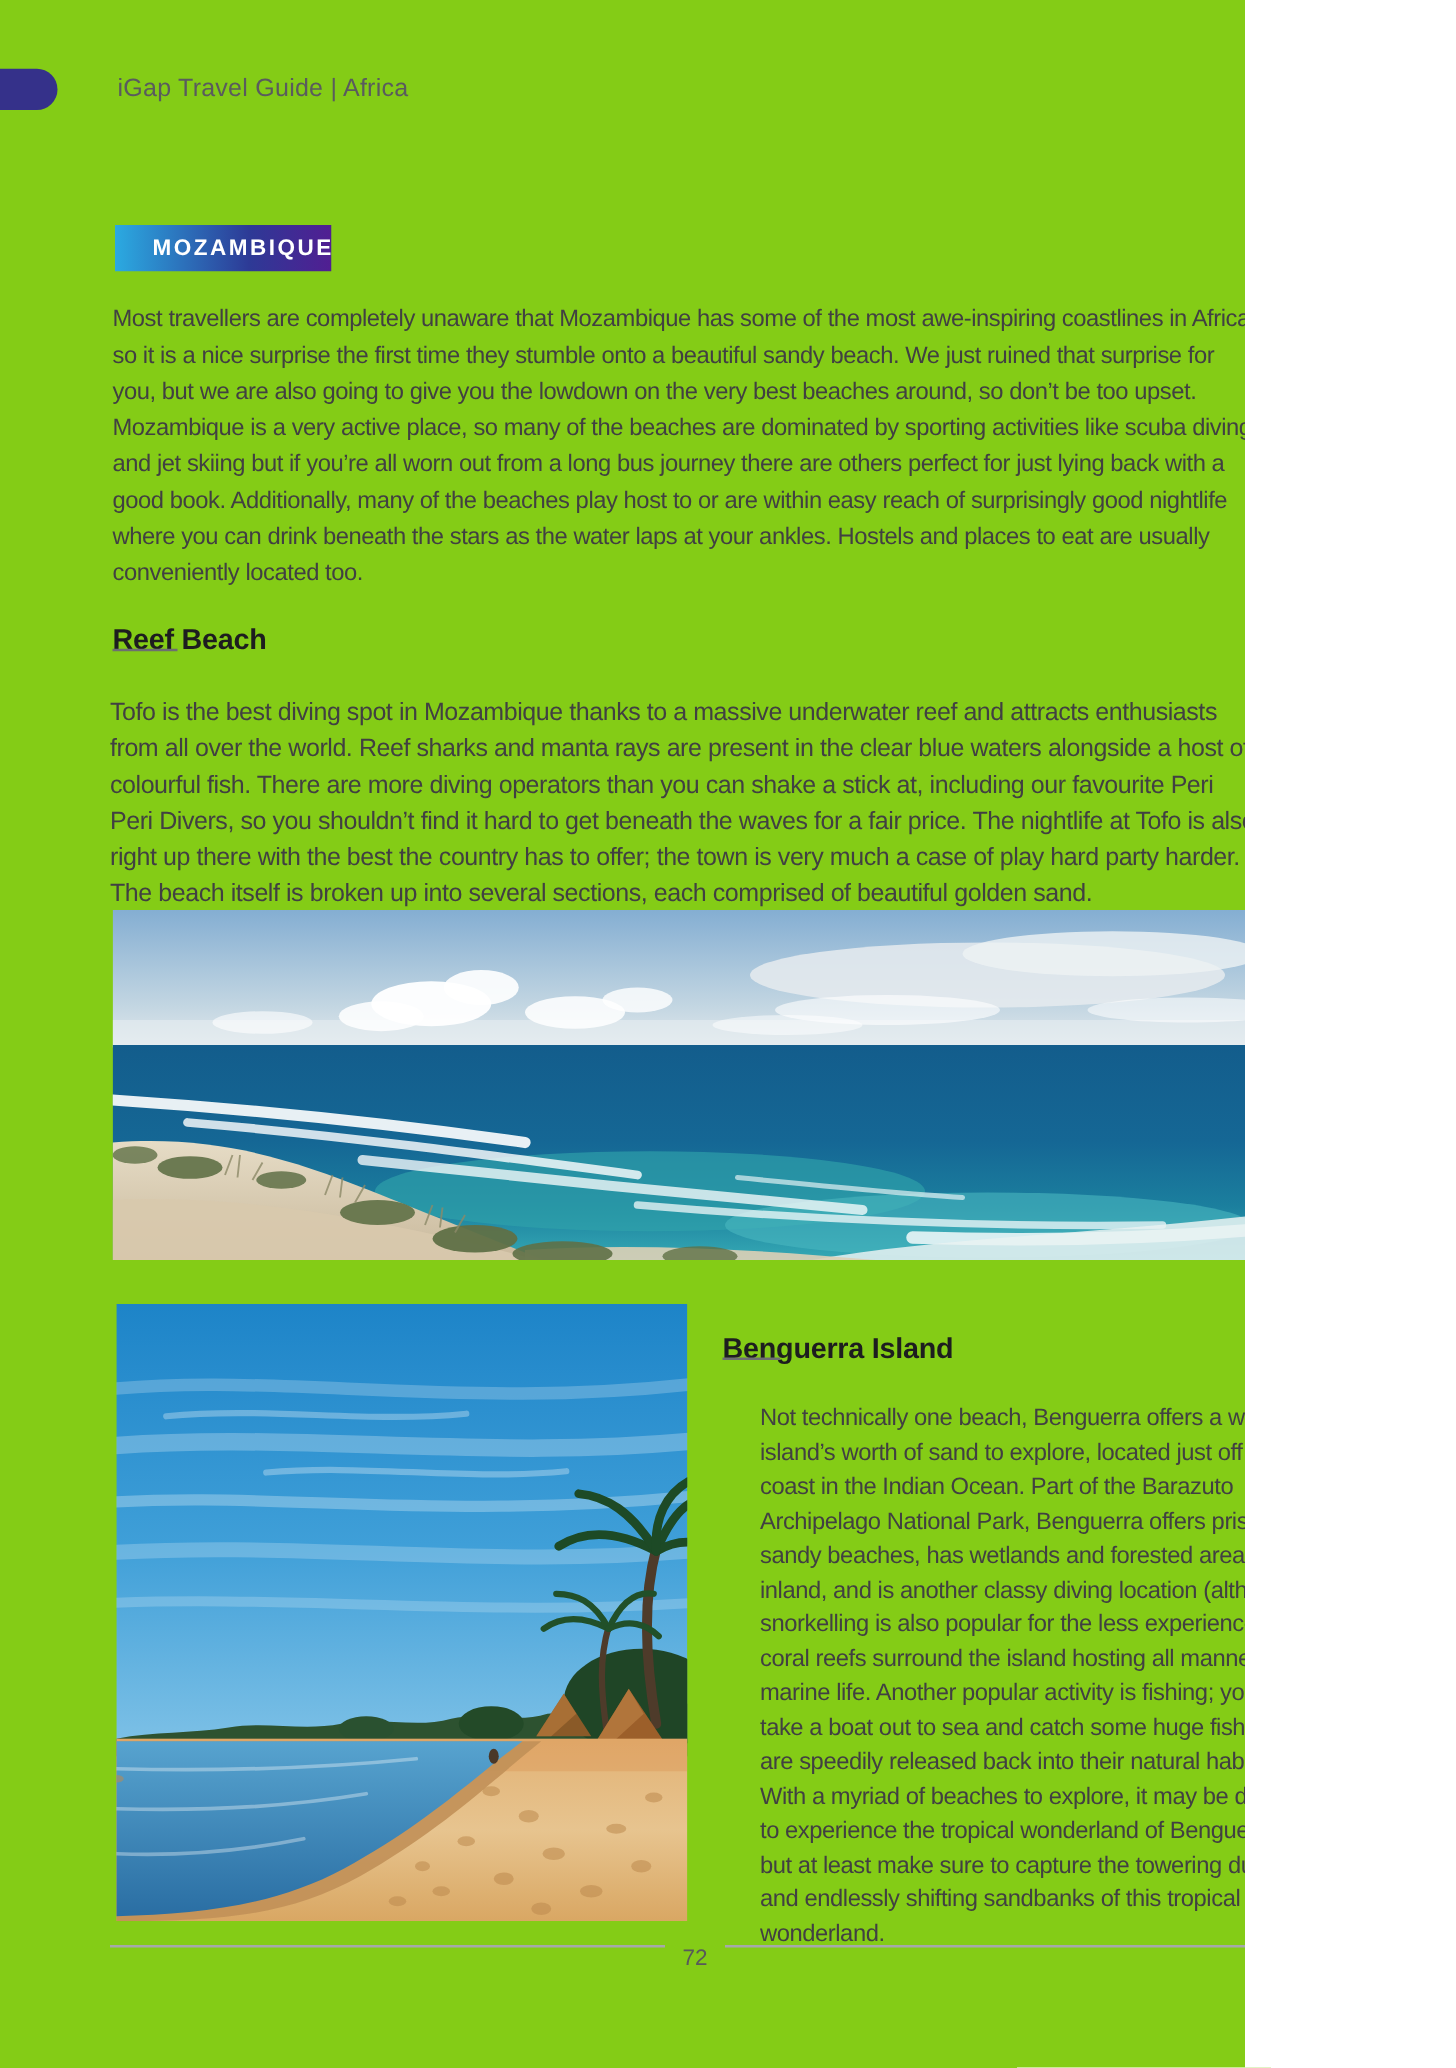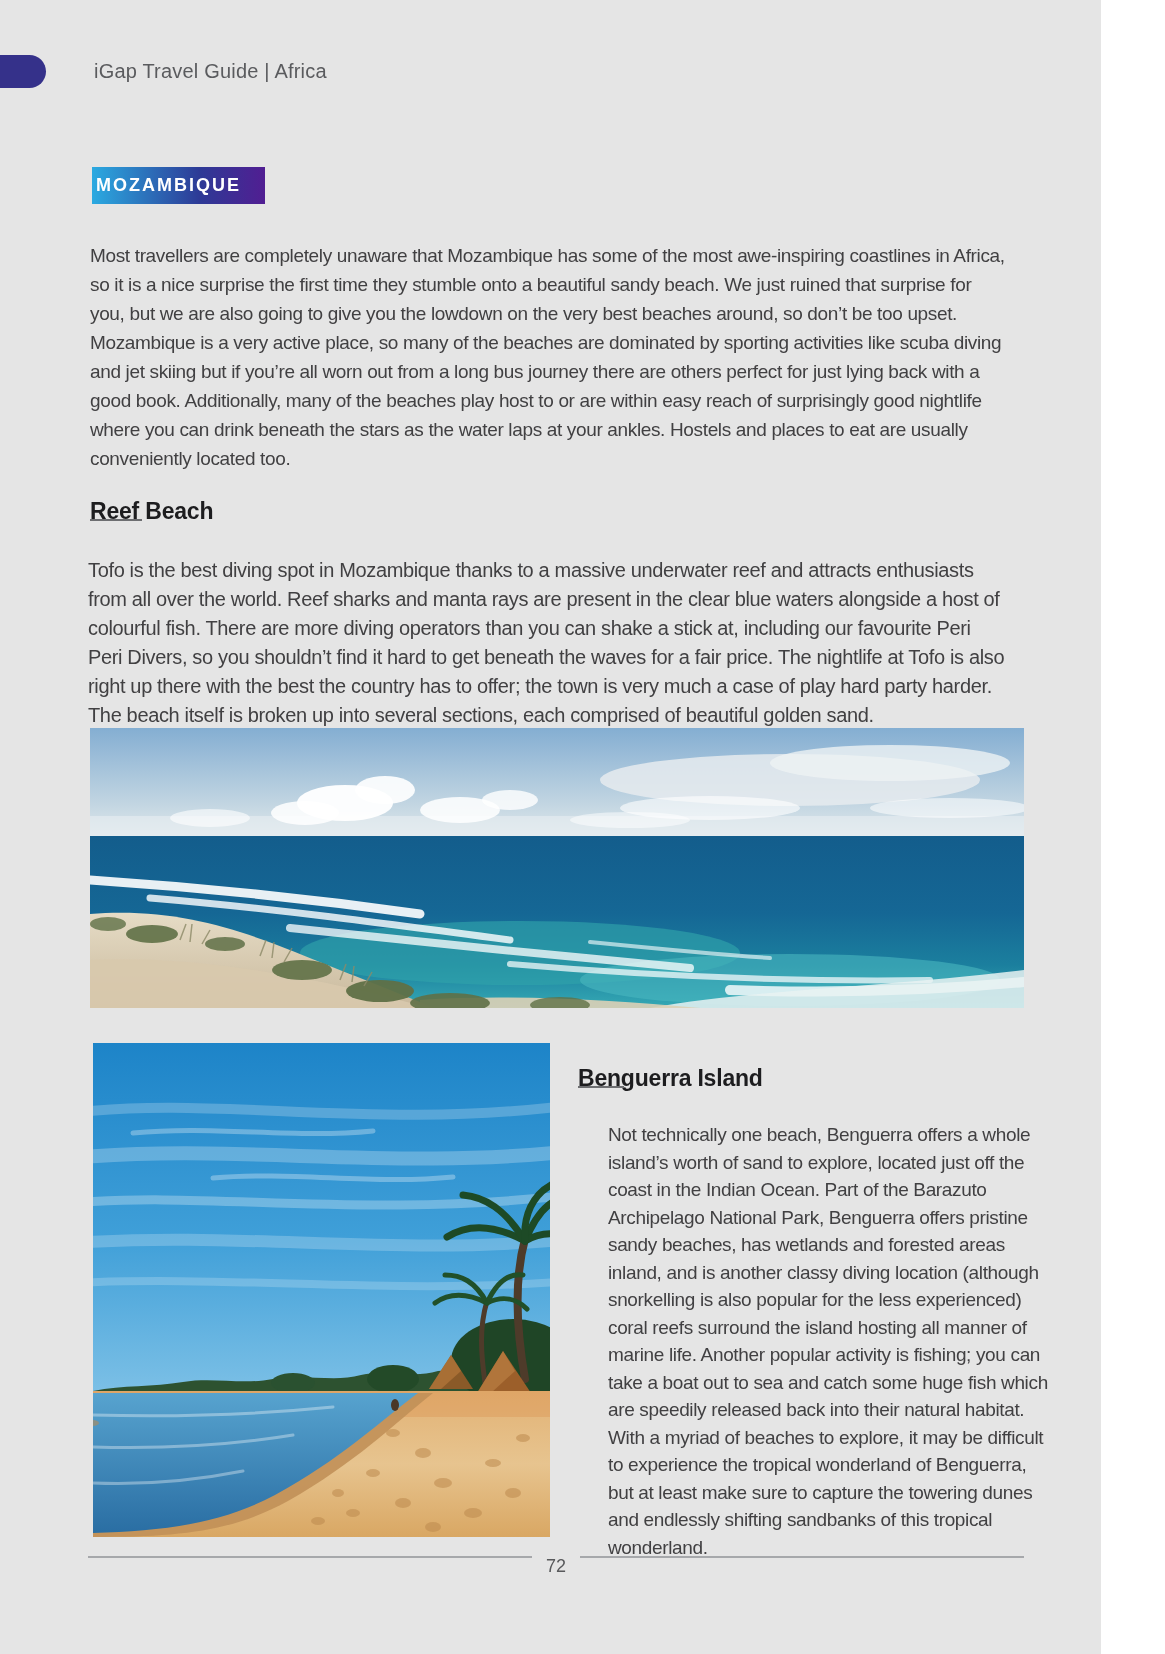--- a/index.html
+++ b/index.html
@@ -1,36 +1,36 @@
 <!DOCTYPE html>
 <html><head>
 <meta charset="utf-8">
 <style>
   html,body{margin:0;padding:0;background:#ffffff;}
   .page{
     position:relative;
-    width:1101px;height:1654px;
-    background:#e5e5e5;
+    width:996px;height:1654px;
+    background:#84cc16;
     font-family:"Liberation Sans", sans-serif;
     color:#414042;
     overflow:hidden;
   }
   .header-pill{
     position:absolute;left:0;top:55px;width:46px;height:33px;
     background:#35318a;border-radius:0 17px 17px 0;
   }
   .header-title{
     position:absolute;left:94px;top:60px;
     font-size:20px;color:#5a5b5e;letter-spacing:0.2px;
   }
   .badge{
-    position:absolute;left:92px;top:167px;width:173px;height:37px;
+    position:absolute;left:92px;top:180px;width:173px;height:37px;
     background:linear-gradient(90deg,#2baae1 0%,#2d3a96 62%,#511e92 100%);
     color:#ffffff;font-weight:bold;font-size:18px;letter-spacing:2px;
-    line-height:37px;padding-left:4px;box-sizing:border-box;
+    line-height:37px;padding-left:30px;box-sizing:border-box;
   }
   .intro-para{
     position:absolute;left:90px;top:222px;width:918px;
     font-size:19px;line-height:29px;letter-spacing:-0.35px;color:#414042;
   }
   .sec-heading{
     position:absolute;font-size:23px;font-weight:bold;color:#1d1d1f;
     letter-spacing:-0.2px;
   }
   .tofo-heading{left:90px;top:479px;}

